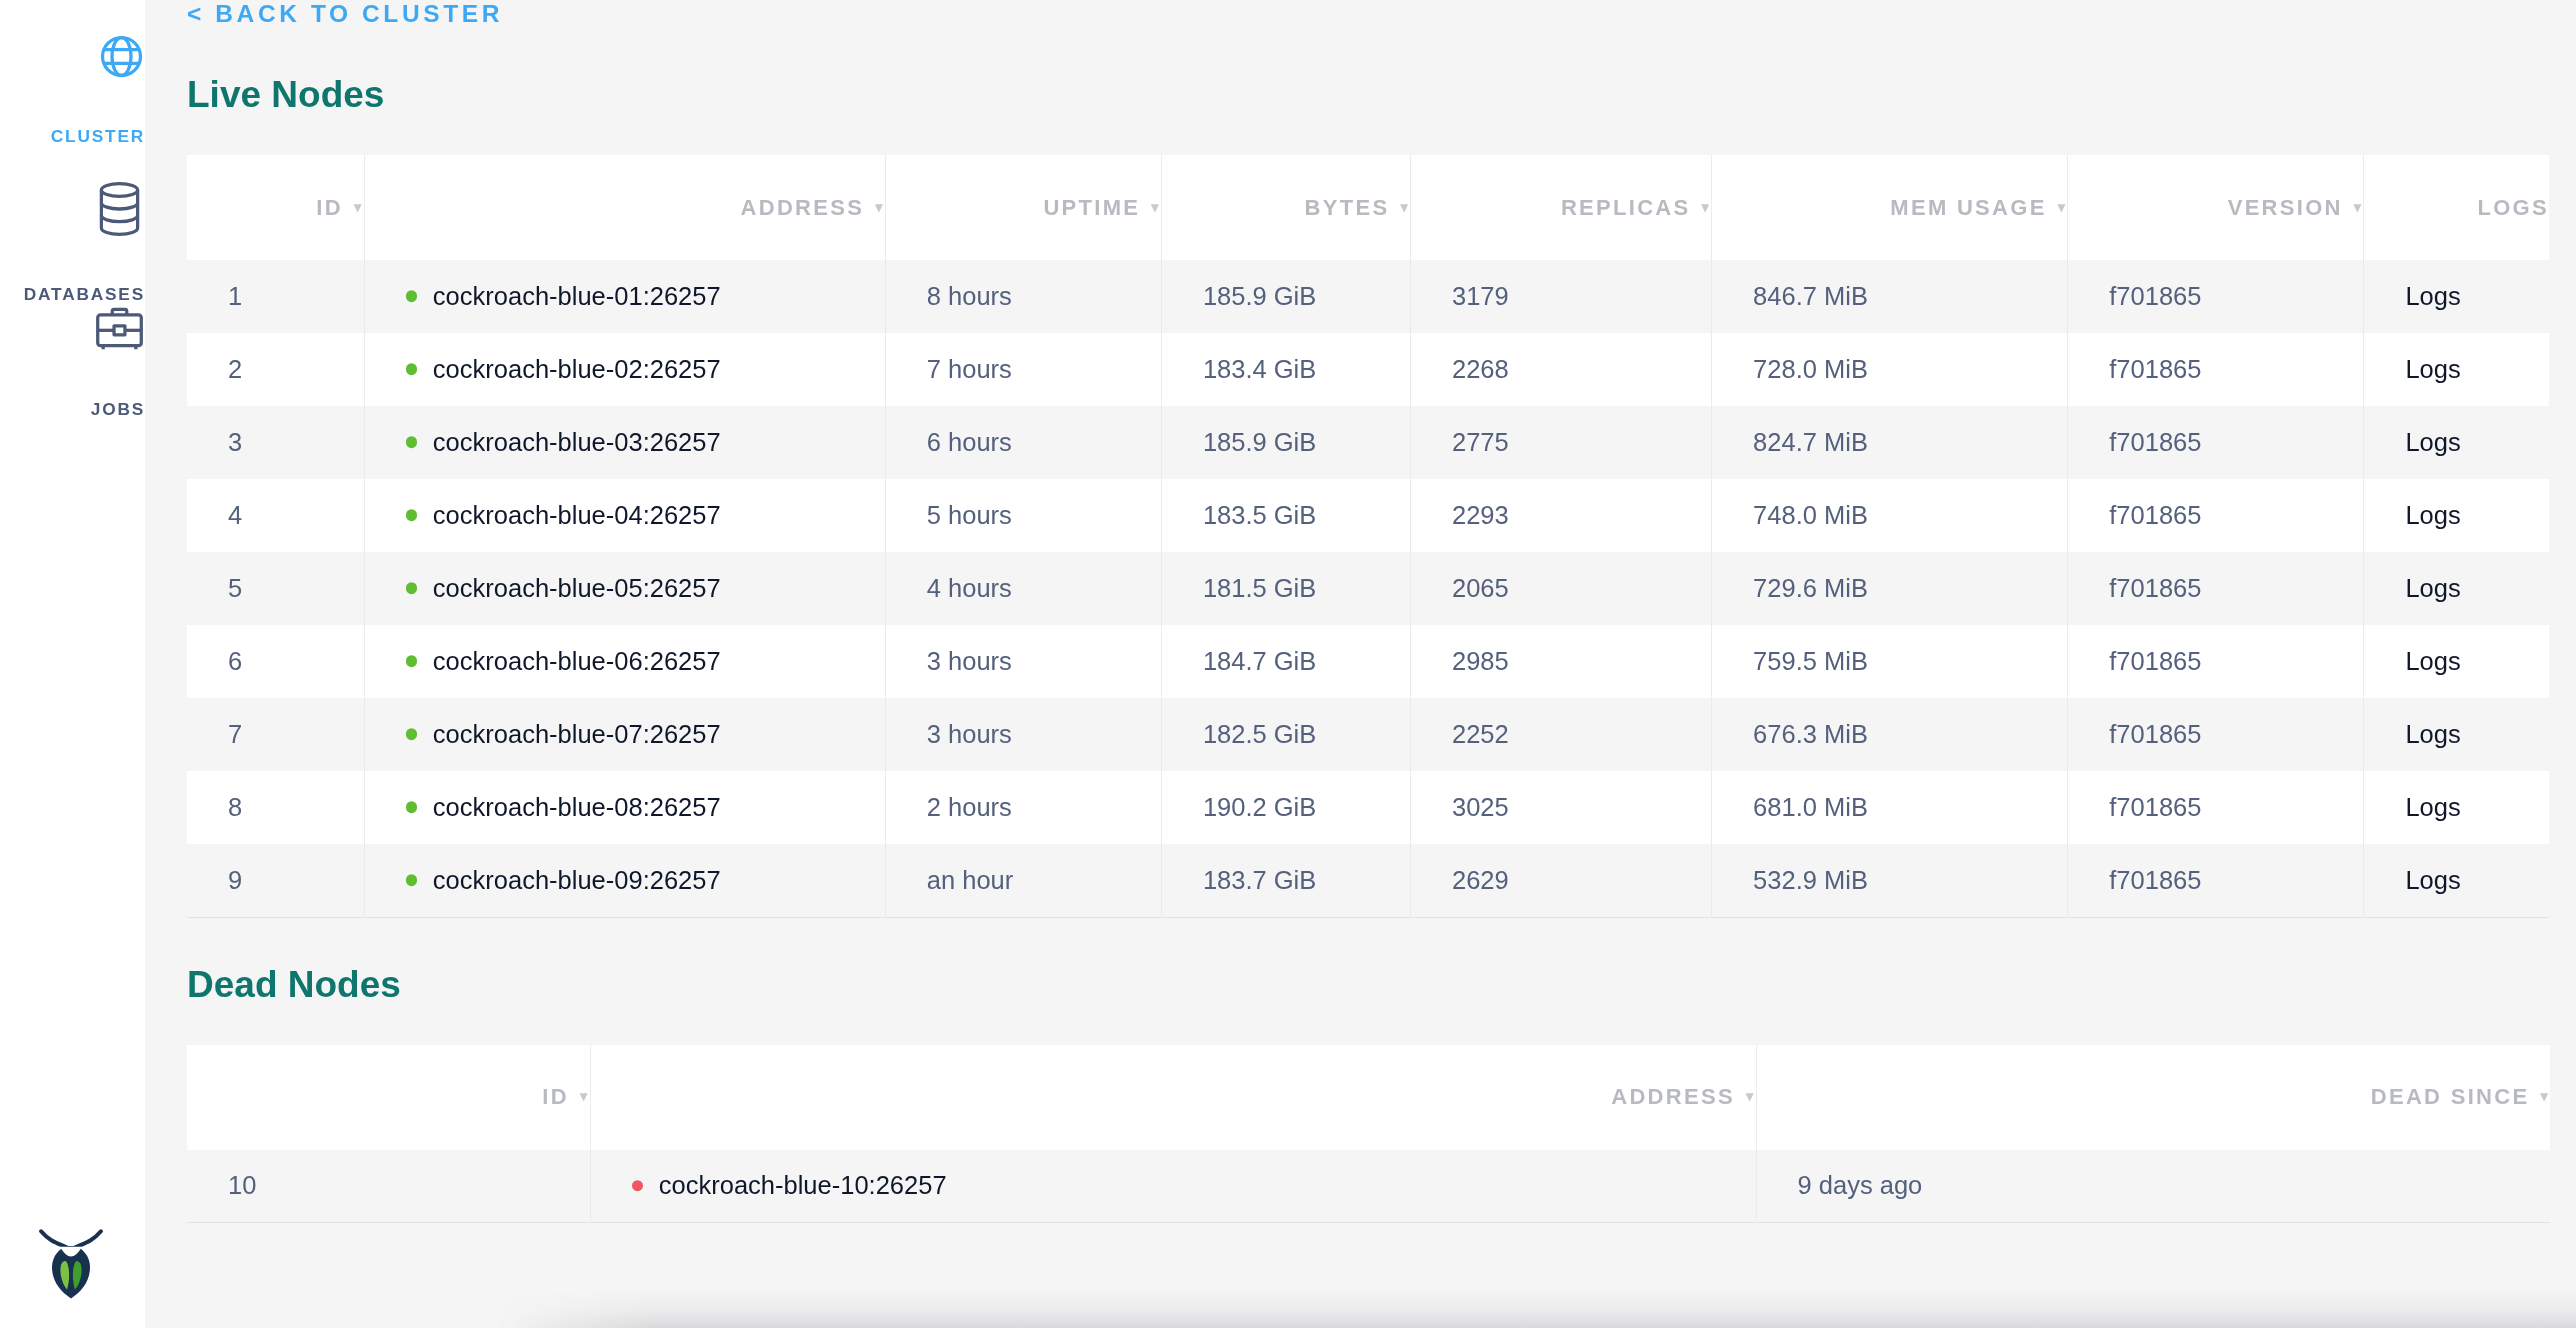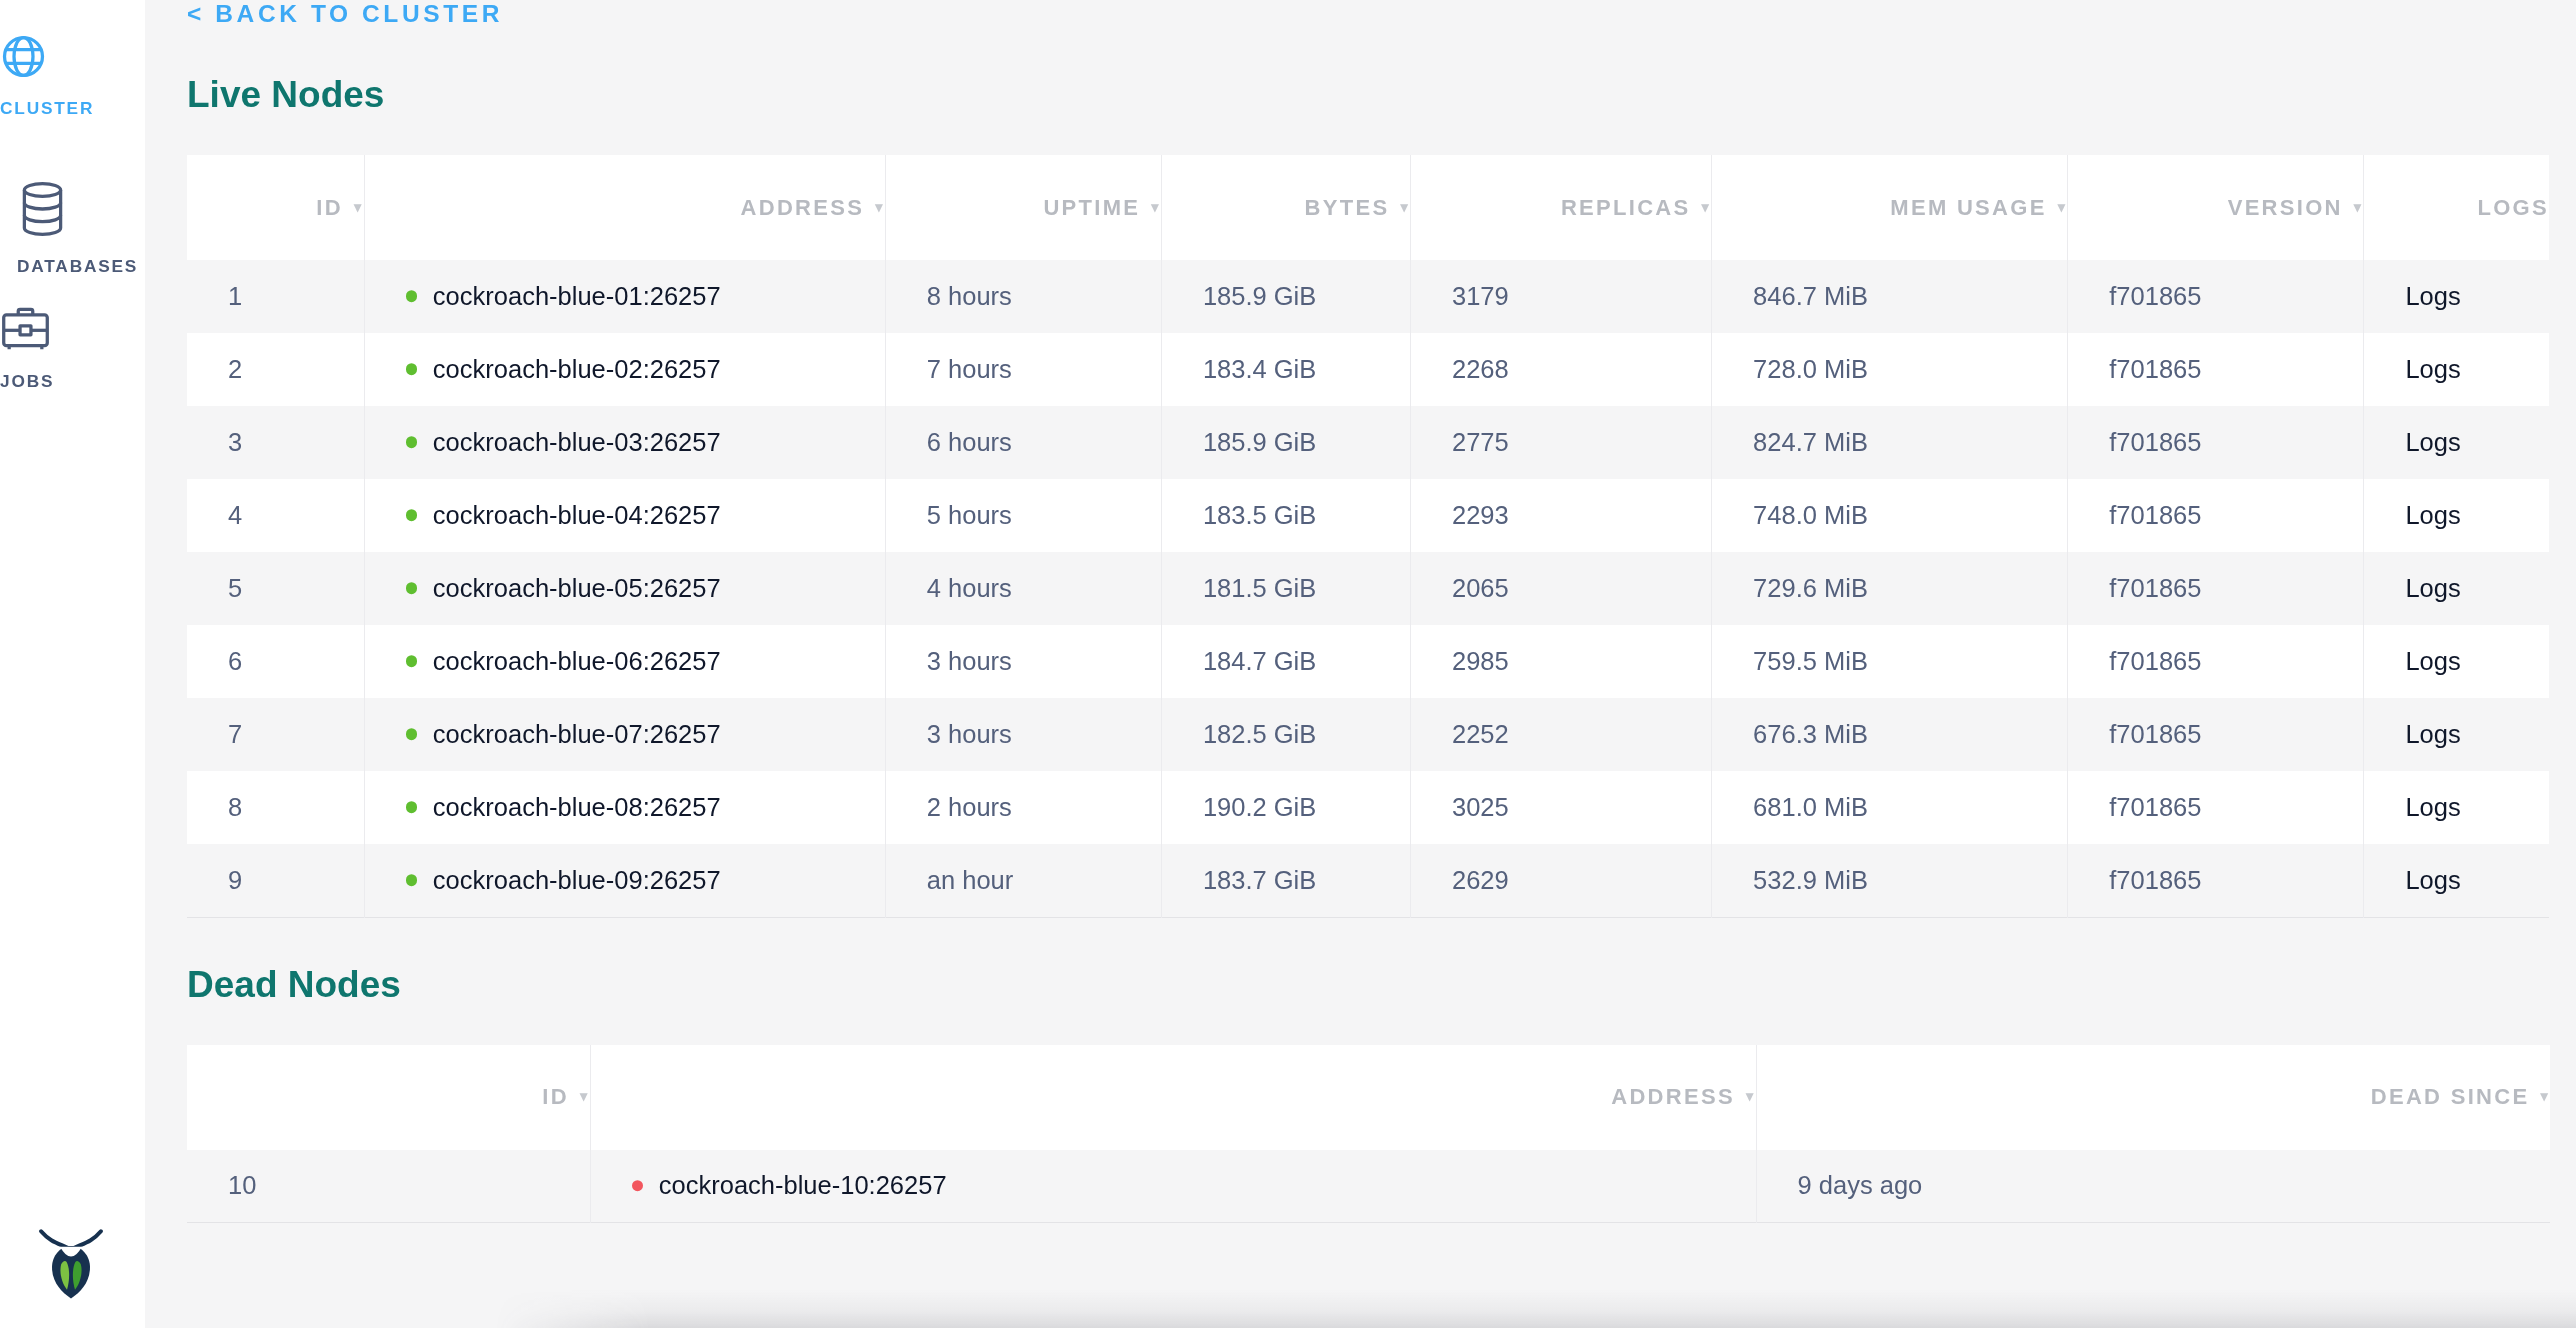--- a/index.html
+++ b/index.html
@@ -13,22 +13,23 @@
   }
 
   
   .sidebar {
     position: absolute; left: 0; top: 0;
     width: 145px; height: 1329px;
     background: #ffffff;
   }
   .nav-item {
     position: absolute; left: 0; width: 145px;
-    display: flex; flex-direction: column; align-items: flex-start;
+    display: flex; flex-direction: column; align-items: flex-end;
     cursor: pointer;
+    gap: 28px;
   }
   .nav-item .icon-wrap { display: block; }
   .nav-label {
     margin-top: 14.5px;
     font-size: 17.3px; font-weight: bold; letter-spacing: 1.8px;
     color: #4c5a77;
   }
   .nav-item.active .nav-label { color: #3da9f5; }
   .nav-cluster   { top: 33px; }
   .nav-databases { top: 180px; padding-left: 17px; }

